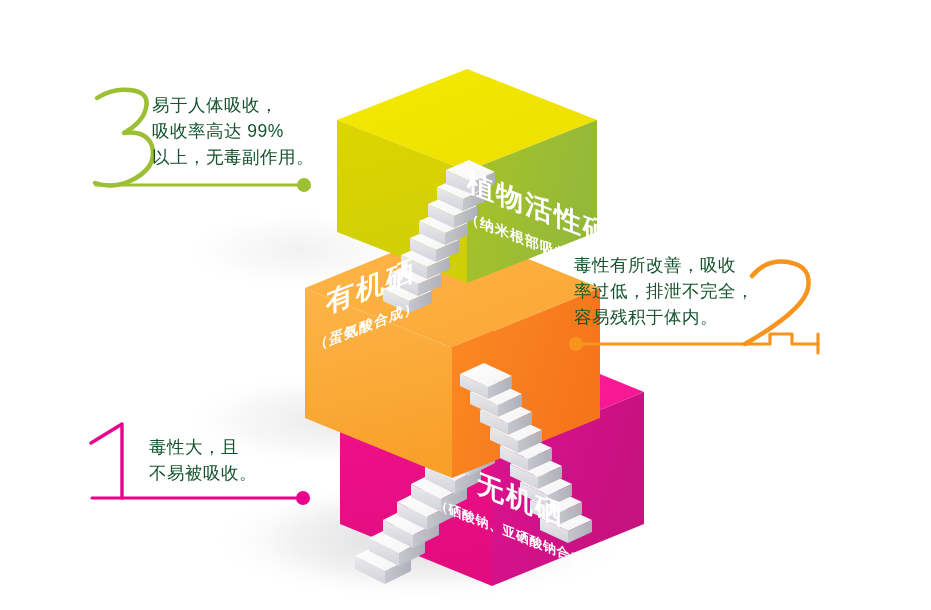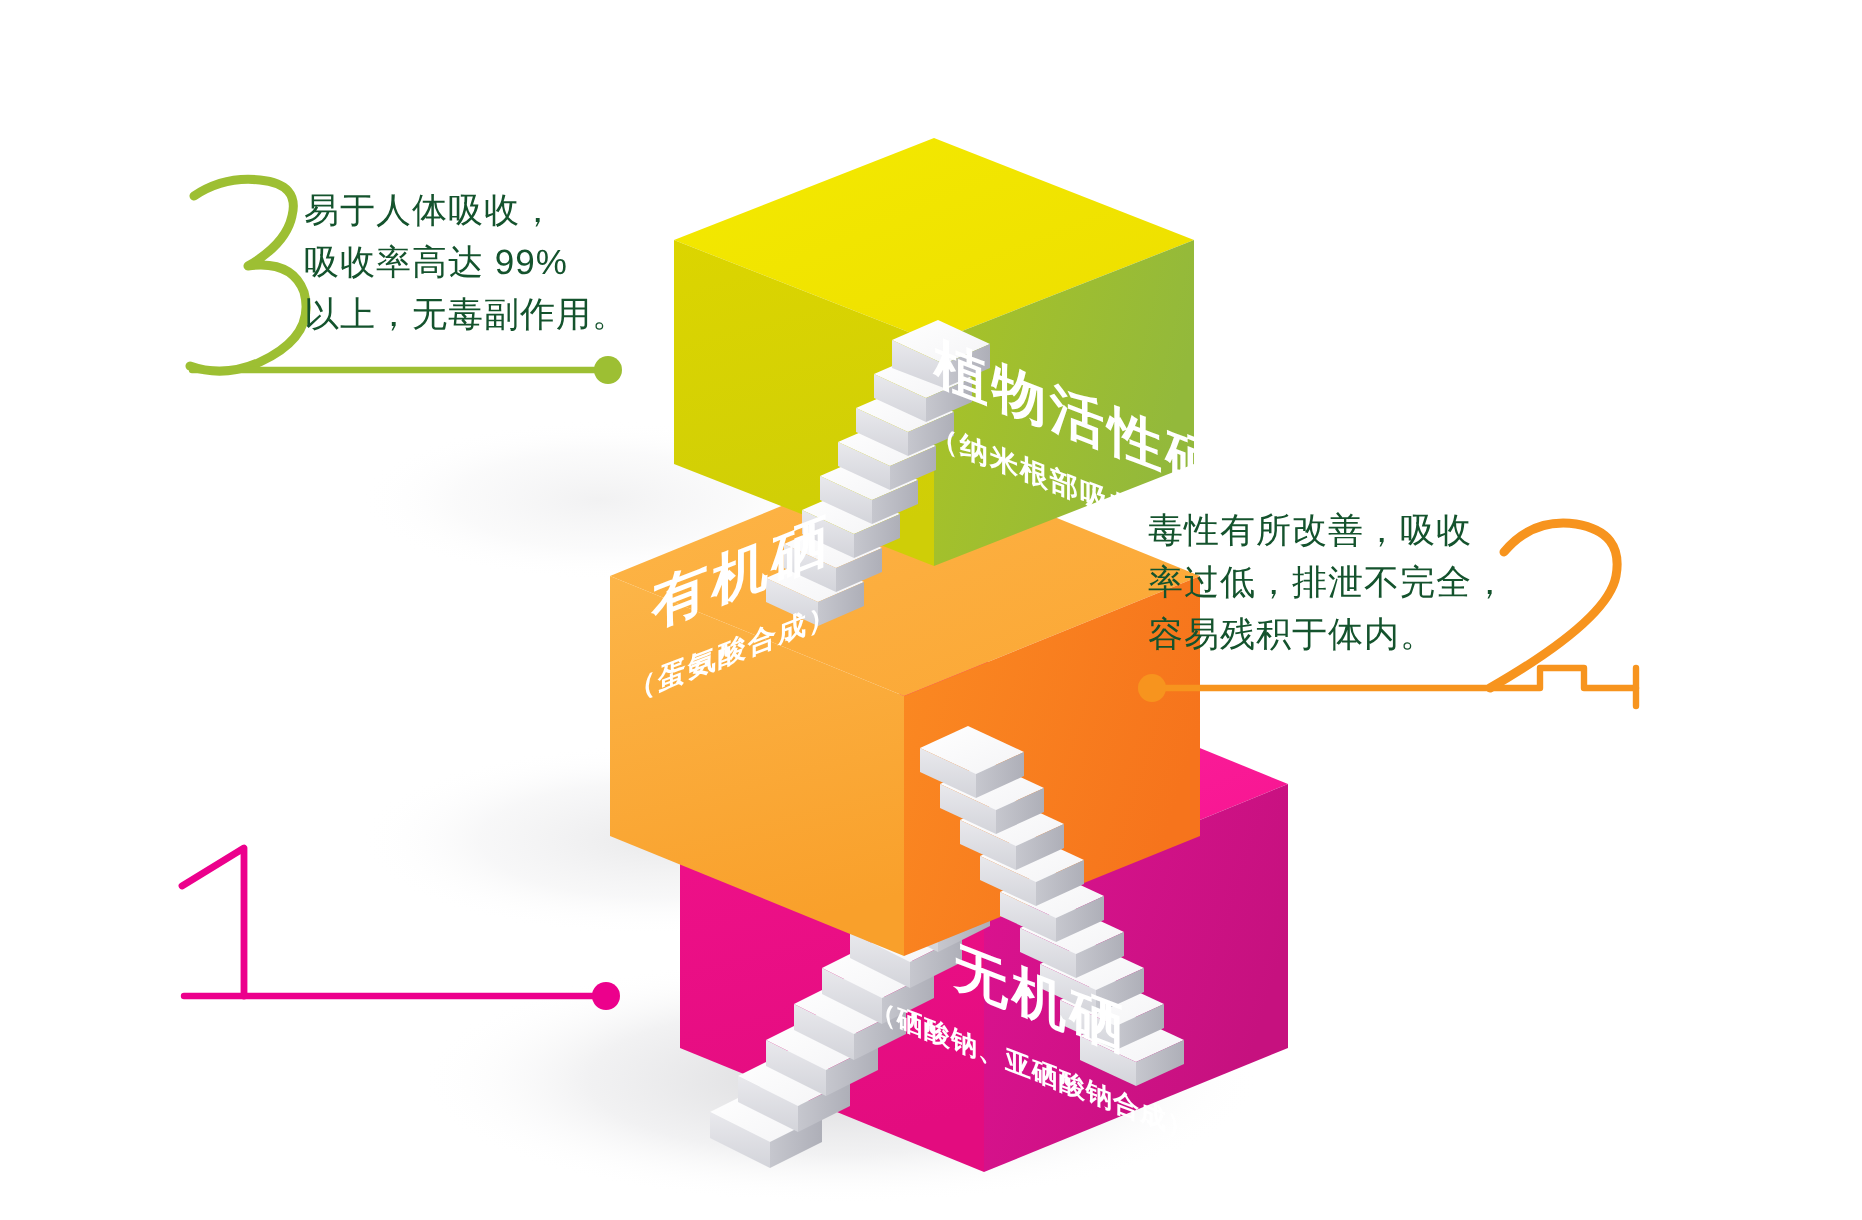--- a/index.html
+++ b/index.html
@@ -281,14 +281,16 @@
   </svg>
 
   <div class="callout-text" id="callout3-text">易于人体吸收，
 吸收率高达 99%
 以上，无毒副作用。</div>
 
   <div class="callout-text" id="callout2-text">毒性有所改善，吸收
 率过低，排泄不完全，
 容易残积于体内。</div>
 
+  <div class="callout-text" id="callout1-text">毒性大，且
+不易被吸收。</div>
 
 </div>
 
 </body></html>

